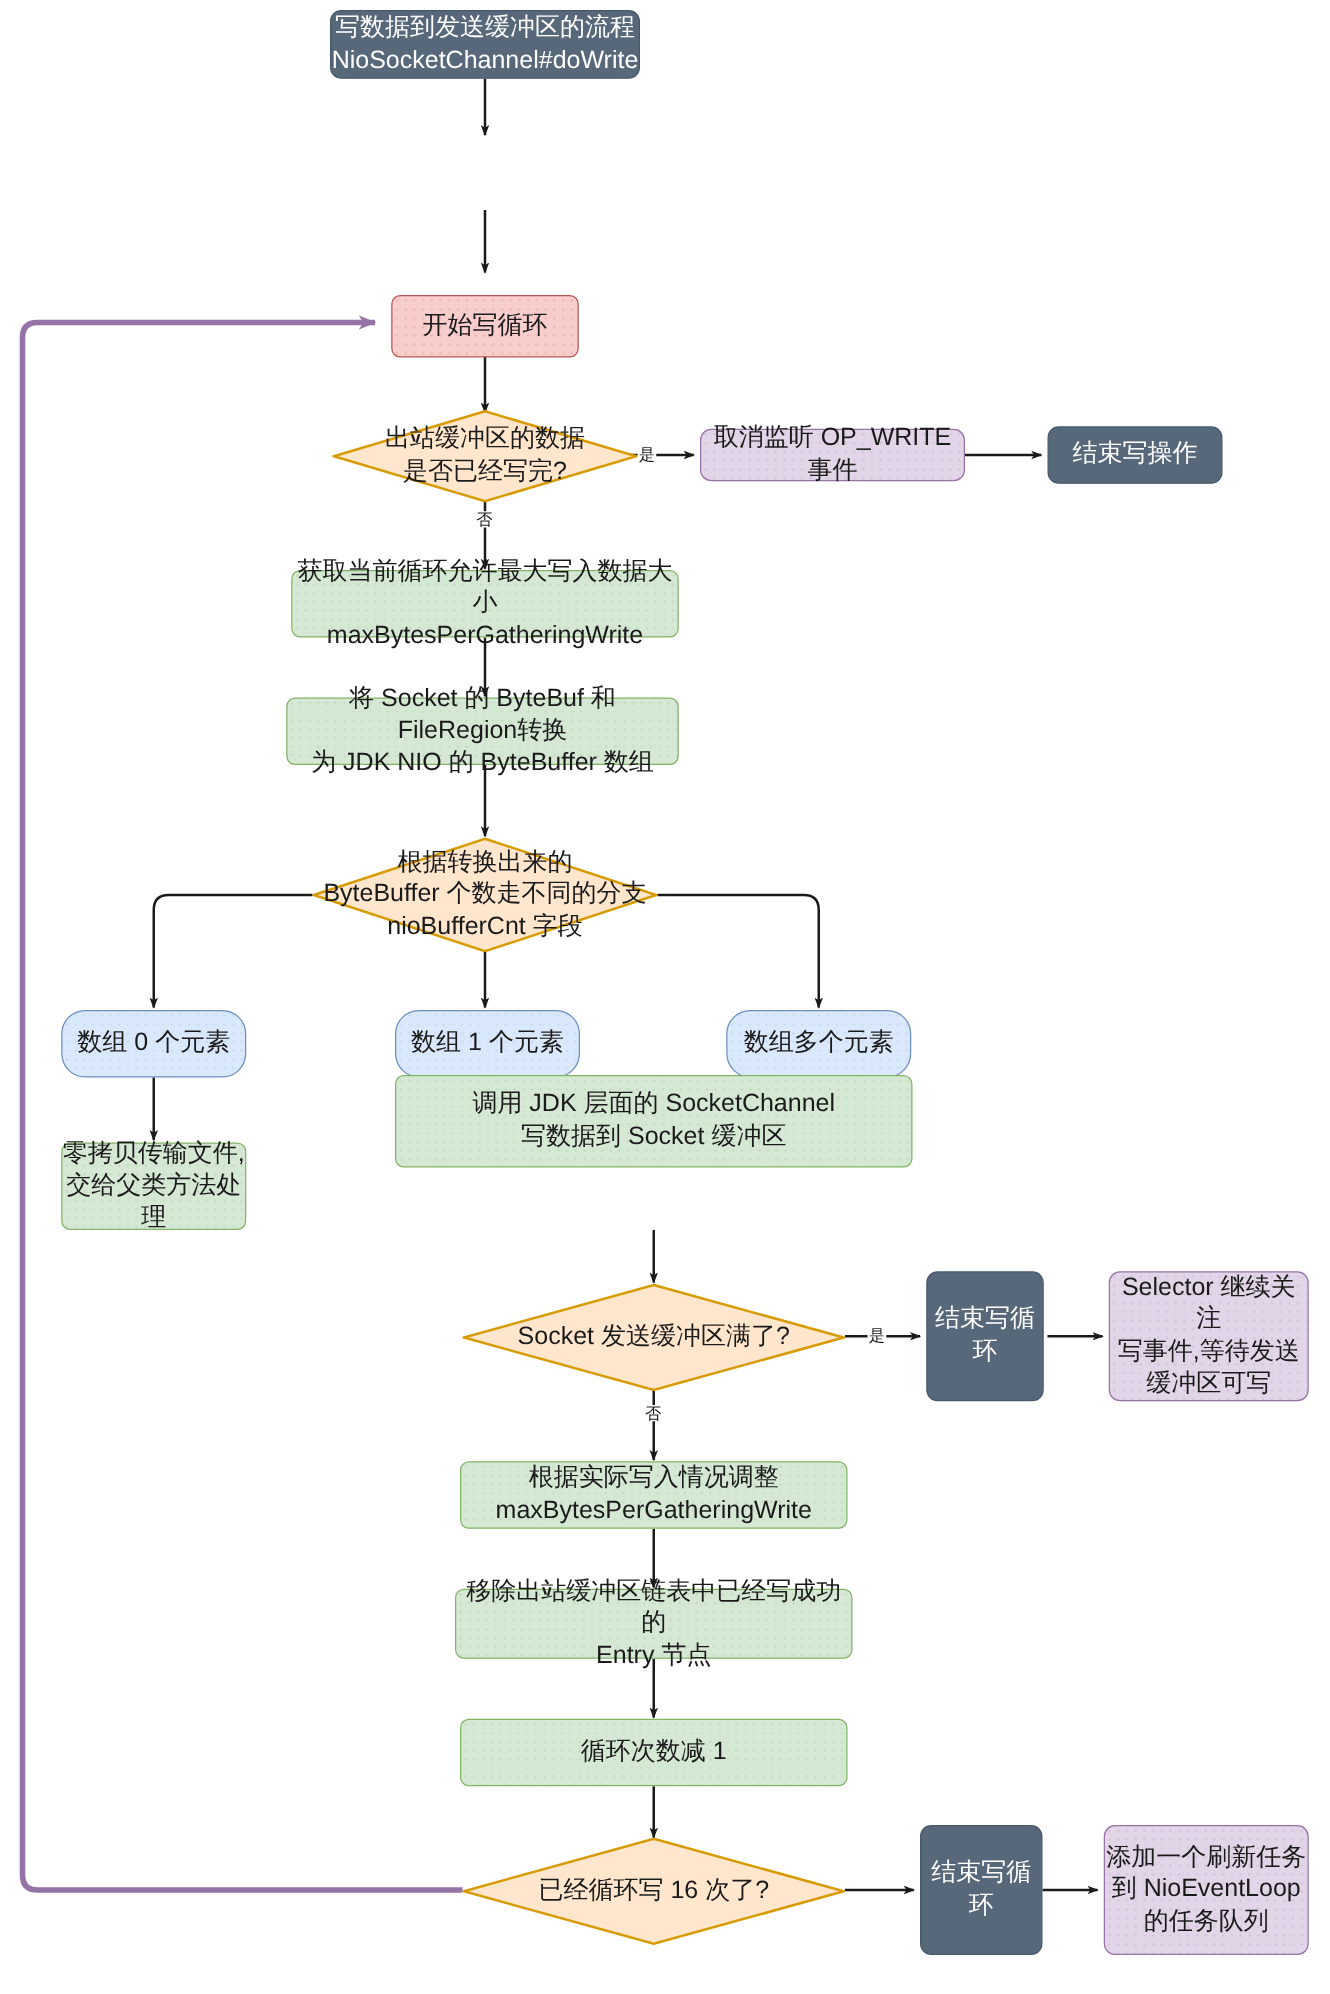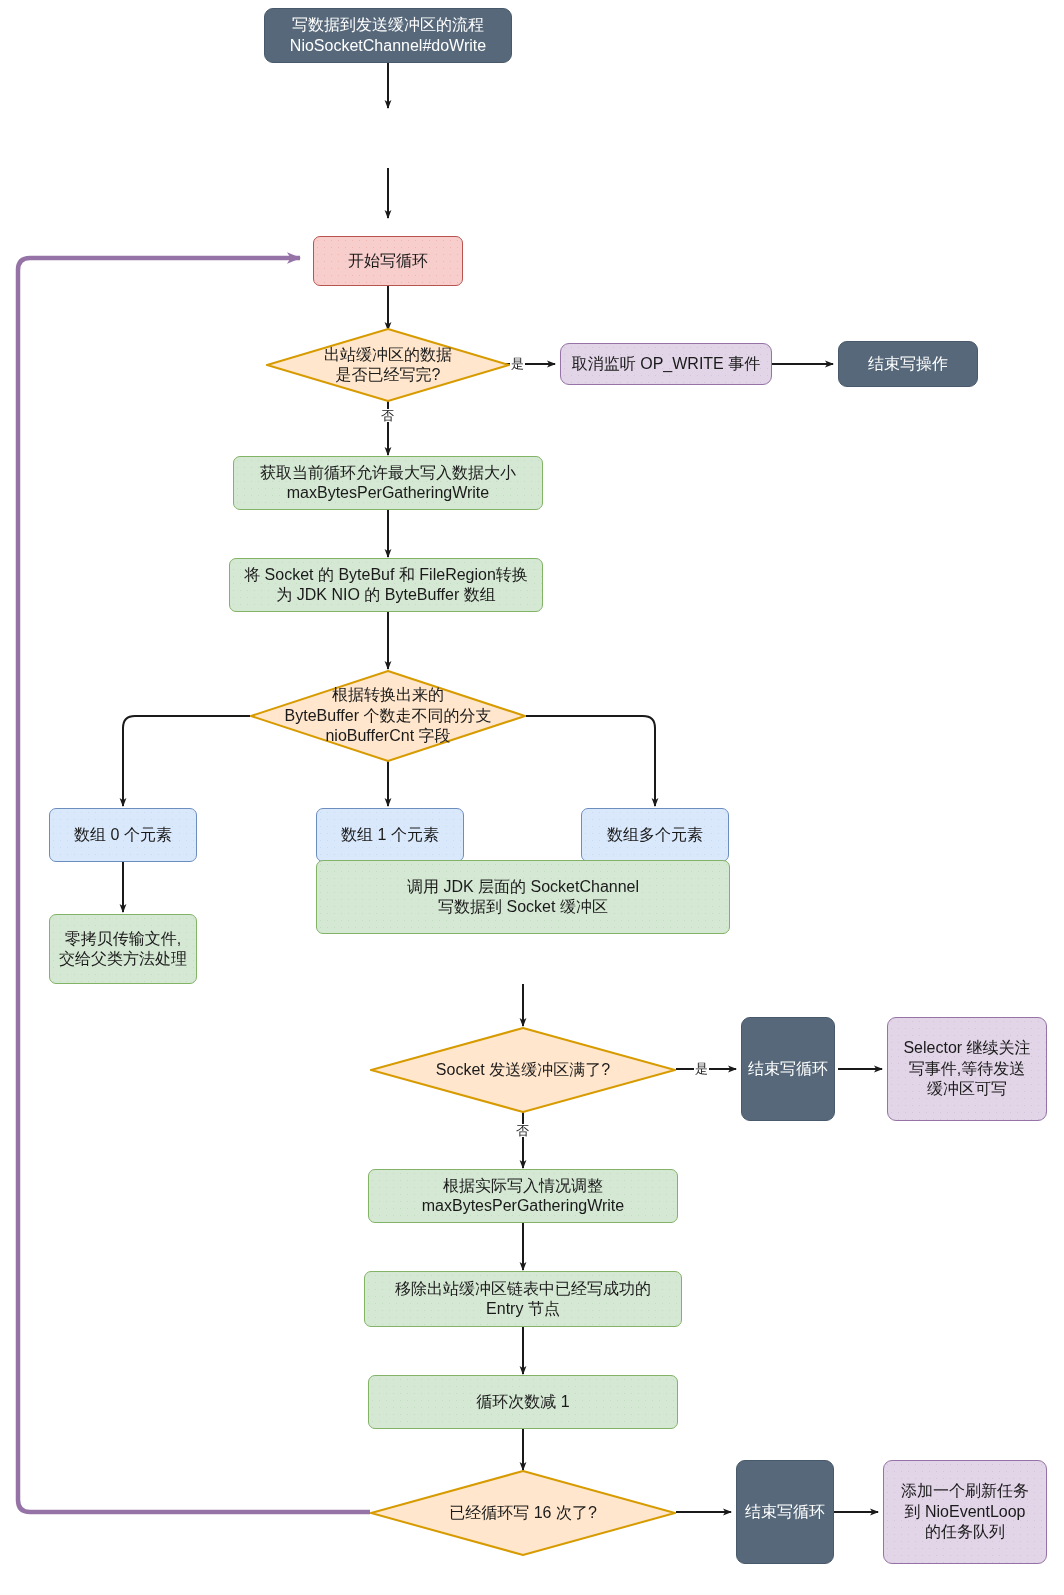--- a/index.html
+++ b/index.html
@@ -25,21 +25,21 @@
     height: 1595px;
     pointer-events: none;
   }
   .node {
     position: absolute;
     box-sizing: border-box;
     display: flex;
     align-items: center;
     justify-content: center;
     text-align: center;
-    font-size: 16px;
+    font-size: 20px;
     line-height: 1.28;
     white-space: pre-line;
     z-index: 2;
   }
   
   .n-dark {
     background: #56687a;
     border: 1px solid #47596b;
     border-radius: 9px;
     color: #ffffff;
@@ -61,21 +61,21 @@
     border: 1.4px solid #82b366;
     border-radius: 7px;
     color: #1a1a1a;
   }
   
   .n-blue {
     background: #dae8fc;
     background-image: radial-gradient(#c8dbf5 0.8px, transparent 0.9px);
     background-size: 7px 7px;
     border: 1.4px solid #6c8ebf;
-    border-radius: 7px;
+    border-radius: 19px;
     color: #1a1a1a;
   }
   
   .n-purple {
     background: #e1d5e7;
     background-image: radial-gradient(#d3c3db 0.8px, transparent 0.9px);
     background-size: 7px 7px;
     border: 1.4px solid #9673a6;
     border-radius: 9px;
     color: #1a1a1a;

